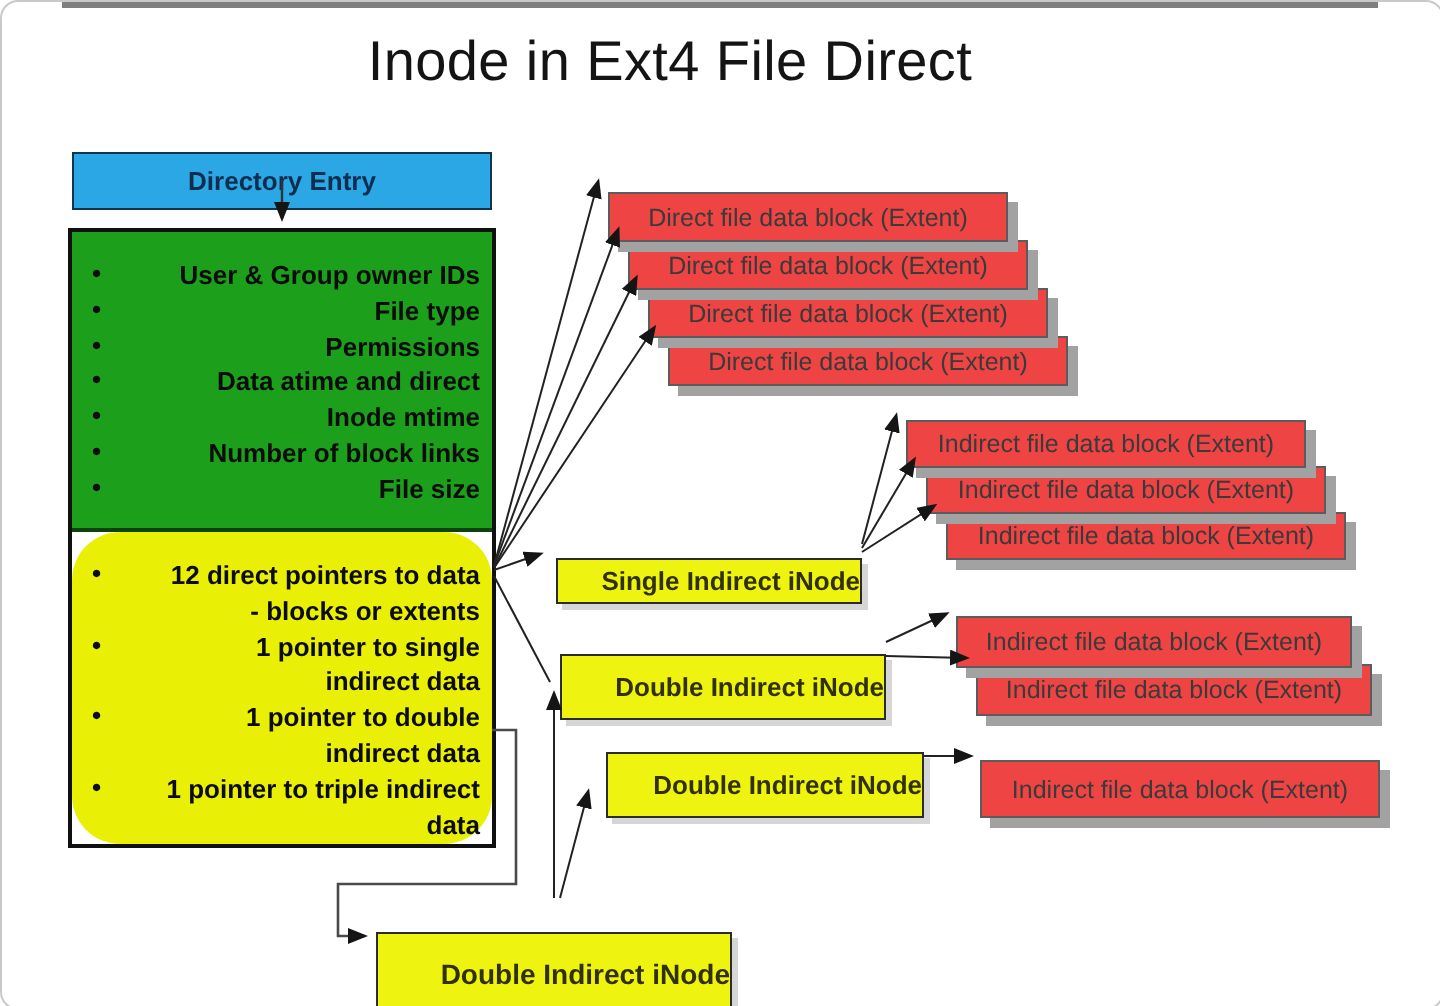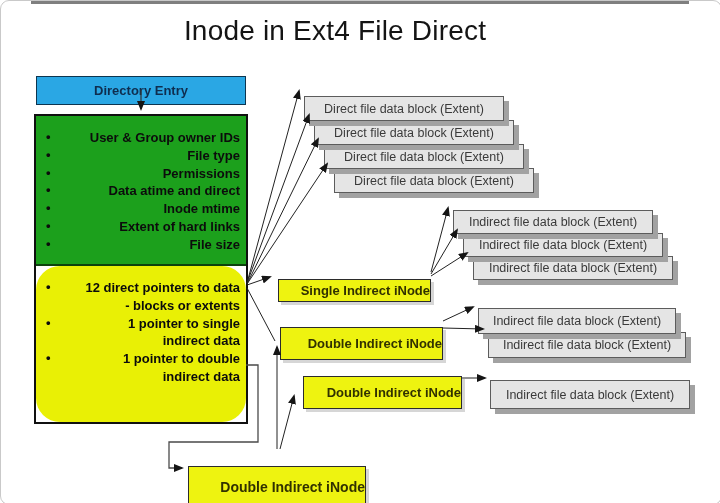--- a/index.html
+++ b/index.html
@@ -11,21 +11,21 @@
   .box{position:absolute;box-sizing:border-box;display:flex;align-items:center;justify-content:center;margin-top:16px;}
   .cyan{background:#2aa7e4;border:1px solid #0d3550;color:#0f2d4e;font-weight:bold;font-size:13px;}
   .inode{position:absolute;box-sizing:border-box;border:2px solid #101010;text-align:right;}
   .sect{box-sizing:border-box;padding:13px 6px 0 10px;}
   .g-sect{background:#1ca01c;height:150px;border-bottom:2px solid #0c420c;}
   .y-sect{background:#e9f005;height:156px;border-radius:24px;}
   .bullet-item{position:relative;padding-left:11px;font-size:13px;font-weight:bold;color:#0c0c0c;
                line-height:17.8px;}
   .bullet-item::before{content:"\2022";position:absolute;left:0;top:-1px;font-size:13px;}
   .cont{display:block;padding-left:12px;}
-  .gbox{background:#e5e5e5;border:1px solid #5c5c5c;box-shadow:5px 5px 0 #a2a2a2;
+  .gbox{background:#ef4444;border:1px solid #5c5c5c;box-shadow:5px 5px 0 #a2a2a2;
         color:#3a3a3a;font-size:12.5px;font-weight:500;white-space:nowrap;}
   .ynode{background:#eef310;border:1.5px solid #2b2b2b;box-shadow:3px 3px 0 rgba(0,0,0,.16);
          color:#313100;font-weight:bold;font-size:13px;white-space:nowrap;justify-content:flex-end;}
   .connectors{position:absolute;top:0;left:0;pointer-events:none;z-index:6;}
   .z1{z-index:4;} .z2{z-index:3;} .z3{z-index:2;} .z4{z-index:1;}
 </style>
 </head>
 <body>
 
 <div class="canvas">
@@ -38,35 +38,39 @@
     <span>Directory Entry</span>
   </div>
 
   <div class="inode" style="left:33px;top:113px;width:214px;height:310px;">
     <div class="sect g-sect">
       <div class="bullet-item">User &amp; Group owner IDs</div>
       <div class="bullet-item">File type</div>
       <div class="bullet-item">Permissions</div>
       <div class="bullet-item">Data atime and direct</div>
       <div class="bullet-item">Inode mtime</div>
-      <div class="bullet-item">Extent of hard links</div>
+      <div class="bullet-item">Number of block links</div>
       <div class="bullet-item">File size</div>
     </div>
     <div class="sect y-sect">
       <div class="bullet-item">
         <span>12 direct pointers to data</span>
         <span class="cont" style="padding-left:2px;">- blocks or extents</span>
       </div>
       <div class="bullet-item">
         <span>1 pointer to single</span>
         <span class="cont">indirect data</span>
       </div>
       <div class="bullet-item">
         <span>1 pointer to double</span>
         <span class="cont">indirect data</span>
+      </div>
+      <div class="bullet-item">
+        <span>1 pointer to triple indirect</span>
+        <span class="cont">data</span>
       </div>
     </div>
   </div>
 
   <div class="box gbox z1" style="left:303px;top:79px;width:200px;height:25px;">
     <span>Direct file data block (Extent)</span>
     </div>
   <div class="box gbox z2" style="left:313px;top:103px;width:200px;height:25px;">
     <span>Direct file data block (Extent)</span>
     </div>

